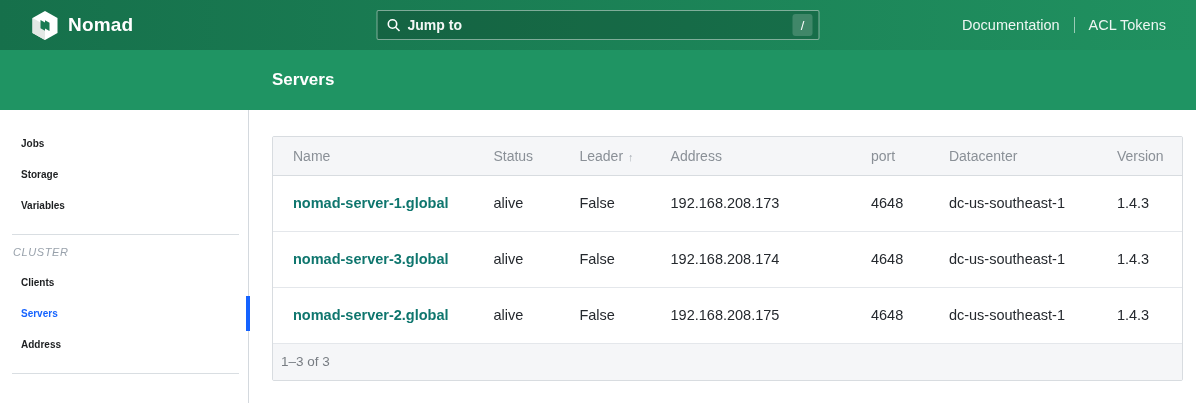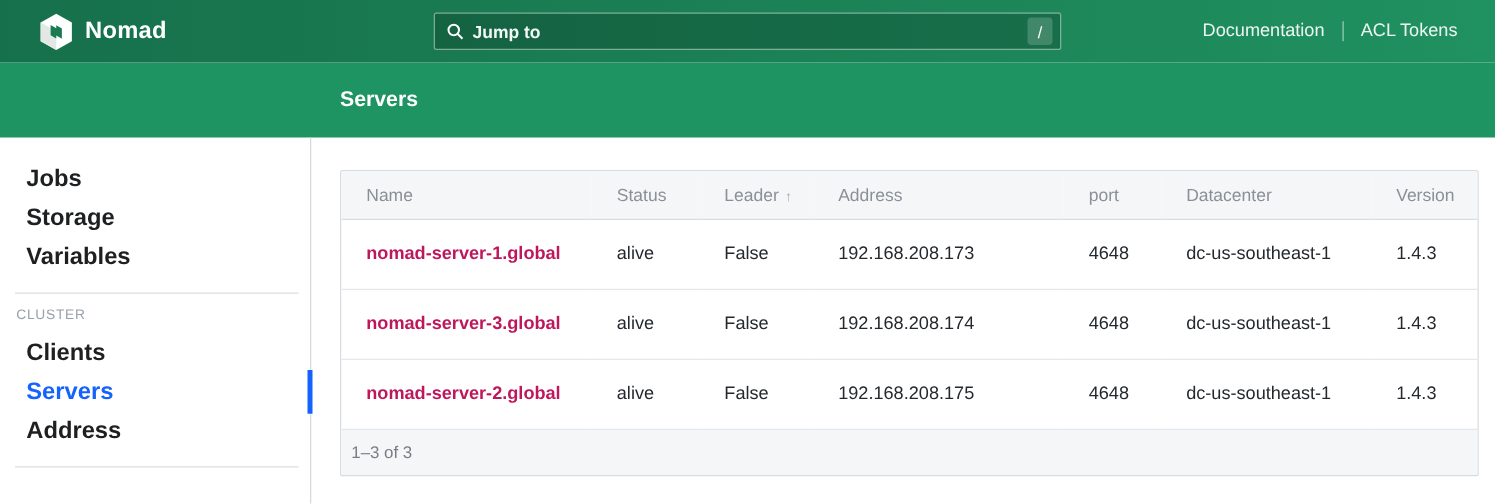--- a/index.html
+++ b/index.html
@@ -7,21 +7,21 @@
     font-family: "Liberation Sans", "DejaVu Sans", sans-serif; }
 
   
   .navbar { position: relative; height: 50px;
     background: linear-gradient(to right, #16704b, #209160);
     display: flex; align-items: center; padding: 0 30px; color: #fff; }
   .brand { display: flex; align-items: center; gap: 8px; cursor: pointer; }
   .brand-name { font-size: 19px; font-weight: 700; letter-spacing: .2px; color: #fff; }
 
   .jump-box { position: absolute; left: 50%; top: 10px; transform: translateX(-50%);
-    width: 502px; height: 30px; display: flex; align-items: center;
+    width: 443px; height: 30px; display: flex; align-items: center;
     background: rgba(0,0,0,0.18); border: 1px solid rgba(255,255,255,0.45);
     border-radius: 2px; padding: 0 6px 0 9px; }
   .jump-box input { flex: 1; background: transparent; border: none; outline: none;
     color: #fff; font-size: 14px; font-weight: 600; font-family: inherit; margin-left: 7px; }
   .jump-box input::placeholder { color: rgba(255,255,255,0.95); opacity: 1; }
   .kbd-hint { width: 20px; height: 22px; background: rgba(255,255,255,0.18);
     border-radius: 3px; color: #fff; font-size: 13px; display: flex;
     align-items: center; justify-content: center; }
 
   .nav-links { margin-left: auto; display: flex; align-items: center; text-align: right; }
@@ -31,42 +31,42 @@
   
   .subheader { height: 60px; background: #1f9463; display: flex; align-items: center;
     padding-left: 272px; }
   .subheader h1 { color: #fff; font-size: 17px; font-weight: 700; }
 
   
   .layout { display: flex; height: 293px; }
   .sidebar { width: 249px; border-right: 1px solid #d4d9de; padding-top: 18px;
     flex: none; }
   .menu { list-style: none; }
-  .menu li { position: relative; padding: 7px 0 7px 21px; font-size: 19px;
+  .menu li { position: relative; padding: 7px 0 7px 21px; font-size: 10px;
     font-weight: 600; color: #1d1f21; cursor: pointer; line-height: 17px; }
   .menu li.active { color: #1563ff; }
   .menu li.active .active-bar { position: absolute; right: -2px; top: -2px;
     bottom: -2px; width: 4px; background: #1563ff; }
   .side-divider { border: none; border-top: 1px solid #d9dee2;
     margin: 13px 9px 11px 12px; }
   .side-label { padding-left: 13px; font-size: 11px; font-weight: 500;
-    color: #98a1ab; letter-spacing: .6px; margin-bottom: 9px; }
+    color: #98a1ab; letter-spacing: .6px; margin-bottom: 9px; font-style: italic; }
 
   
   .main { flex: 1; padding: 26px 13px 0 23px; }
   .table-card { border: 1px solid #d8dce0; border-radius: 2px; overflow: hidden; }
   table { width: 100%; border-collapse: collapse; table-layout: fixed; }
   thead th { height: 38px; background: #f5f6f8; border-bottom: 1px solid #d8dce0;
     color: #8a9097; font-size: 14px; font-weight: 400; text-align: left;
     padding-left: 20px; cursor: pointer; }
   .sort-arrow { font-size: 11px; color: #a7adb4; margin-left: 5px; }
   tbody td { height: 56px; border-bottom: 1px solid #e4e7eb; padding-left: 20px;
     font-size: 14.5px; color: #25292e; }
   tbody tr { cursor: pointer; }
-  td.cell-name { font-weight: 700; color: #be185d; }
+  td.cell-name { font-weight: 700; color: #0f766e; }
   .table-footer { height: 36px; background: #f5f6f8; display: flex;
     align-items: center; padding-left: 8px; color: #787d83; font-size: 13.5px; }
 </style>
 </head>
 <body>
 
 <header class="navbar">
   <div class="brand">
     <span style="display:flex;">
       <svg width="30" height="30" viewBox="0 0 30 30">

